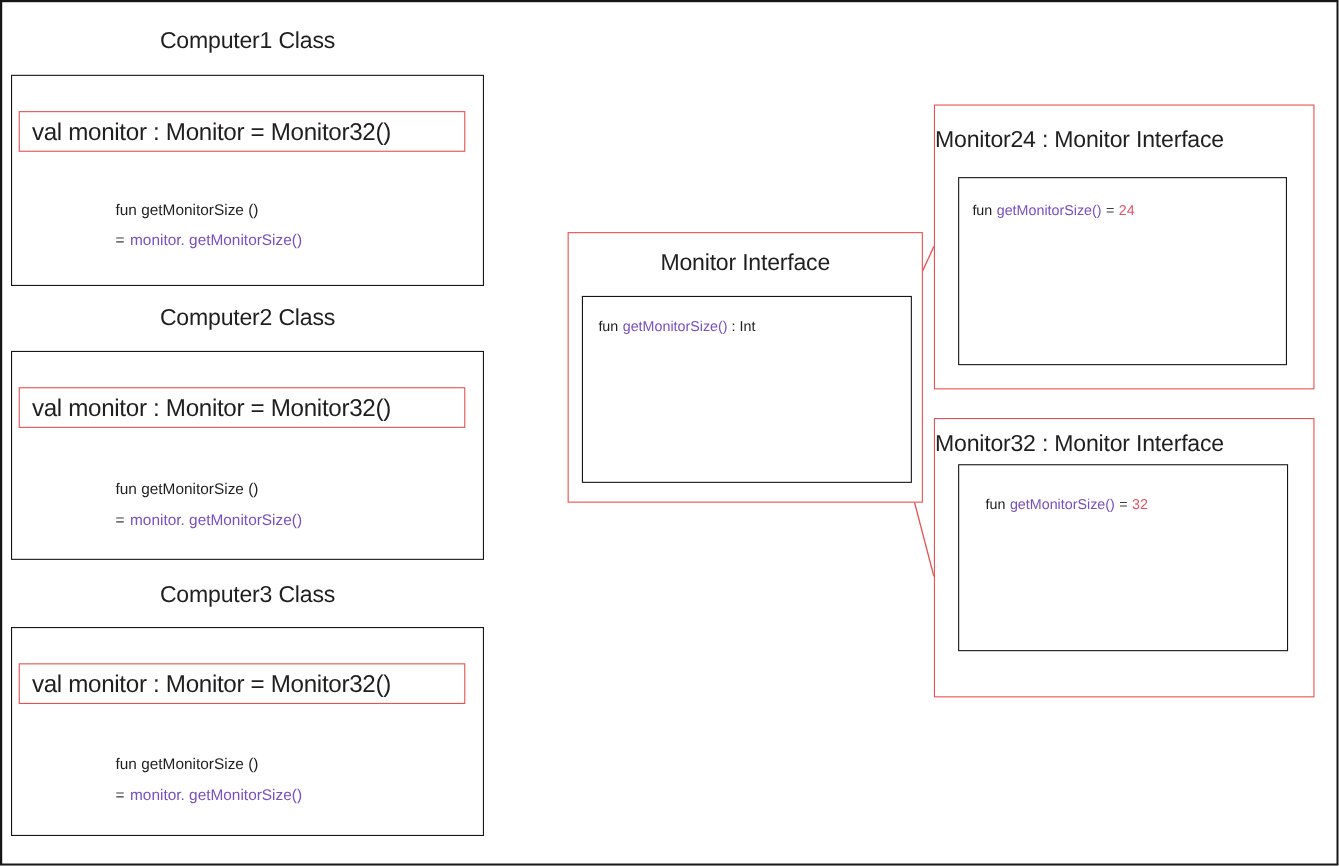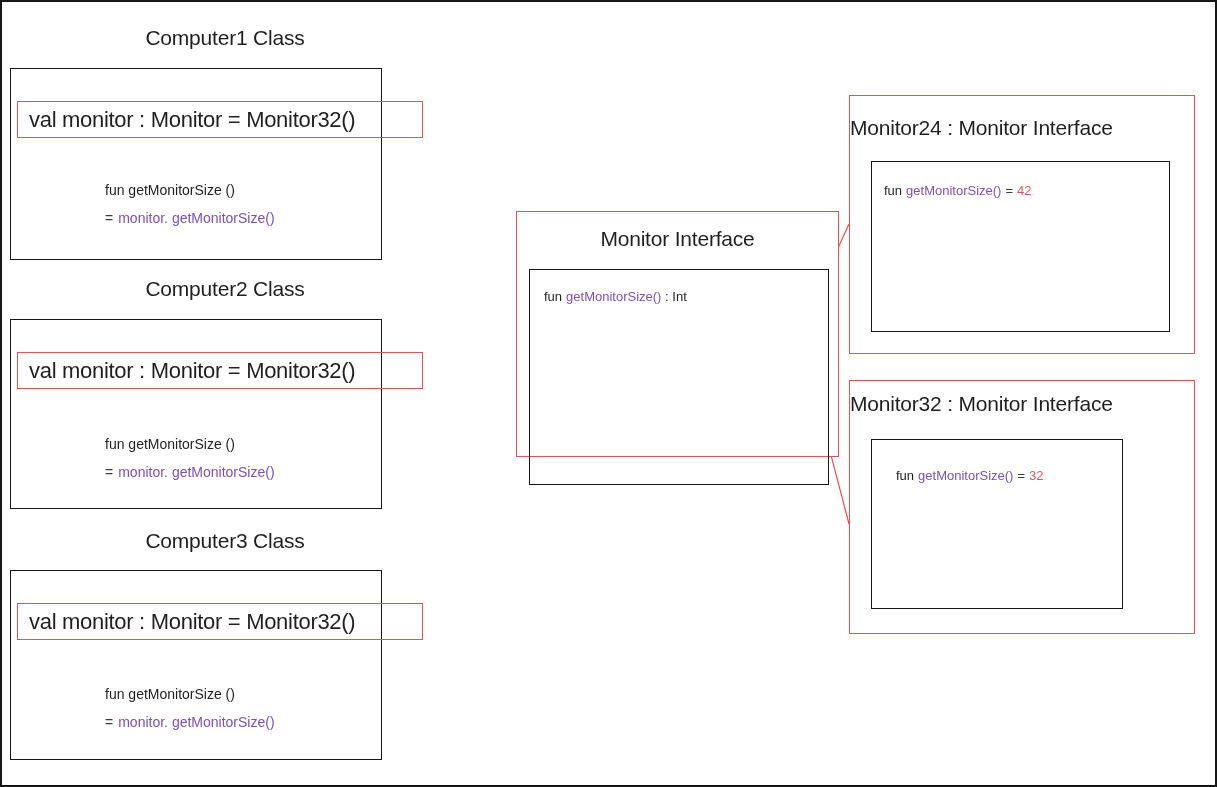--- a/index.html
+++ b/index.html
@@ -10,21 +10,21 @@
   }
   .connectors { position:absolute; left:0; top:0; width:1217px; height:787px; pointer-events:none; }
 
   
   .computer { position:absolute; left:0; width:446px; }
   .computer .block-title {
     position:absolute; left:8px; width:430px; text-align:center;
     font-size:21px; font-weight:400; color:#1f1f1f; letter-spacing:-0.2px;
   }
   .computer .outer-box {
-    position:absolute; left:8px; width:372px; height:191px;
+    position:absolute; left:8px; width:430px; height:191px;
     border:1.5px solid #161616; background:#fff;
   }
   .val-box {
     position:absolute; left:6px; top:32px; width:406px; height:37px;
     border:1.5px solid var(--red); display:flex; align-items:center;
     padding-left:11px; font-size:22px; color:#1f1f1f; letter-spacing:-0.3px;
     white-space:nowrap; overflow:hidden;
   }
   .code-line { position:absolute; left:94px; font-size:14px; color:#1f1f1f; white-space:nowrap; }
   .code-line.l1 { top:113px; }
@@ -35,21 +35,21 @@
   
   .iface {
     position:absolute; left:474px; top:209px; width:323px; height:246px;
     border:1.5px solid var(--red); background:#fff;margin-left:40px;
   }
   .iface .block-title {
     position:absolute; left:0; top:15px; width:100%; text-align:center;
     font-size:21px; color:#1f1f1f; letter-spacing:-0.2px;
   }
   .iface .inner-box {
-    position:absolute; left:12px; top:57px; width:300px; height:216px;
+    position:absolute; left:12px; top:57px; width:300px; height:170px;
     border:1.5px solid #161616;
   }
   .inner-code { position:absolute; font-size:13px; color:#1f1f1f; white-space:nowrap; }
   .iface .inner-code { left:14px; top:19px; }
   .kw { margin-right:4px;text-align:right; }
 
   
   .impl {
     position:absolute; left:847px; width:346px;
     border:1.5px solid var(--red); background:#fff;
@@ -58,21 +58,21 @@
     position:absolute; left:0; width:100%; 
     font-size:21px; color:#1f1f1f; letter-spacing:-0.2px;
   }
   .impl .inner-box { position:absolute; border:1.5px solid #161616; }
   .impl-24 { top:93px; height:259px; }
   .impl-24 .block-title { top:20px; }
   .impl-24 .inner-box { left:21px; top:65px; width:299px; height:171px; }
   .impl-24 .inner-code { left:12px; top:21px; }
   .impl-32 { top:378px; height:254px; }
   .impl-32 .block-title { top:11px; }
-  .impl-32 .inner-box { left:21px; top:58px; width:252px; height:170px; }
+  .impl-32 .inner-box { left:21px; top:41px; width:300px; height:170px; }
   .impl-32 .inner-code { left:24px; top:28px; }
   .val-red { color:var(--value-red); }
   .impl .eq { margin-left:4px; margin-right:4px; }
 </style>
 </head>
 <body>
 
 <div class="page">
 
   <svg class="connectors" viewBox="0 0 1217 787">
@@ -125,21 +125,21 @@
       <div class="inner-code">
         <span class="kw">fun</span><span class="purple">getMonitorSize()</span><span> <span>: Int</span></span>
       </div>
     </div>
   </section>
 
   <section class="impl impl-24">
     <div class="block-title">Monitor24 : Monitor Interface</div>
     <div class="inner-box">
       <div class="inner-code">
-        <span class="kw">fun</span><span class="purple">getMonitorSize()</span><span class="eq">=</span><span class="val-red">42</span>
+        <span class="kw">fun</span><span class="purple">getMonitorSize()</span><span class="eq">=</span><span class="val-red">24</span>
       </div>
     </div>
   </section>
 
   <section class="impl impl-32">
     <div class="block-title">Monitor32 : Monitor Interface</div>
     <div class="inner-box">
       <div class="inner-code">
         <span class="kw">fun</span><span class="purple">getMonitorSize()</span><span class="eq">=</span><span class="val-red">32</span>
       </div>

